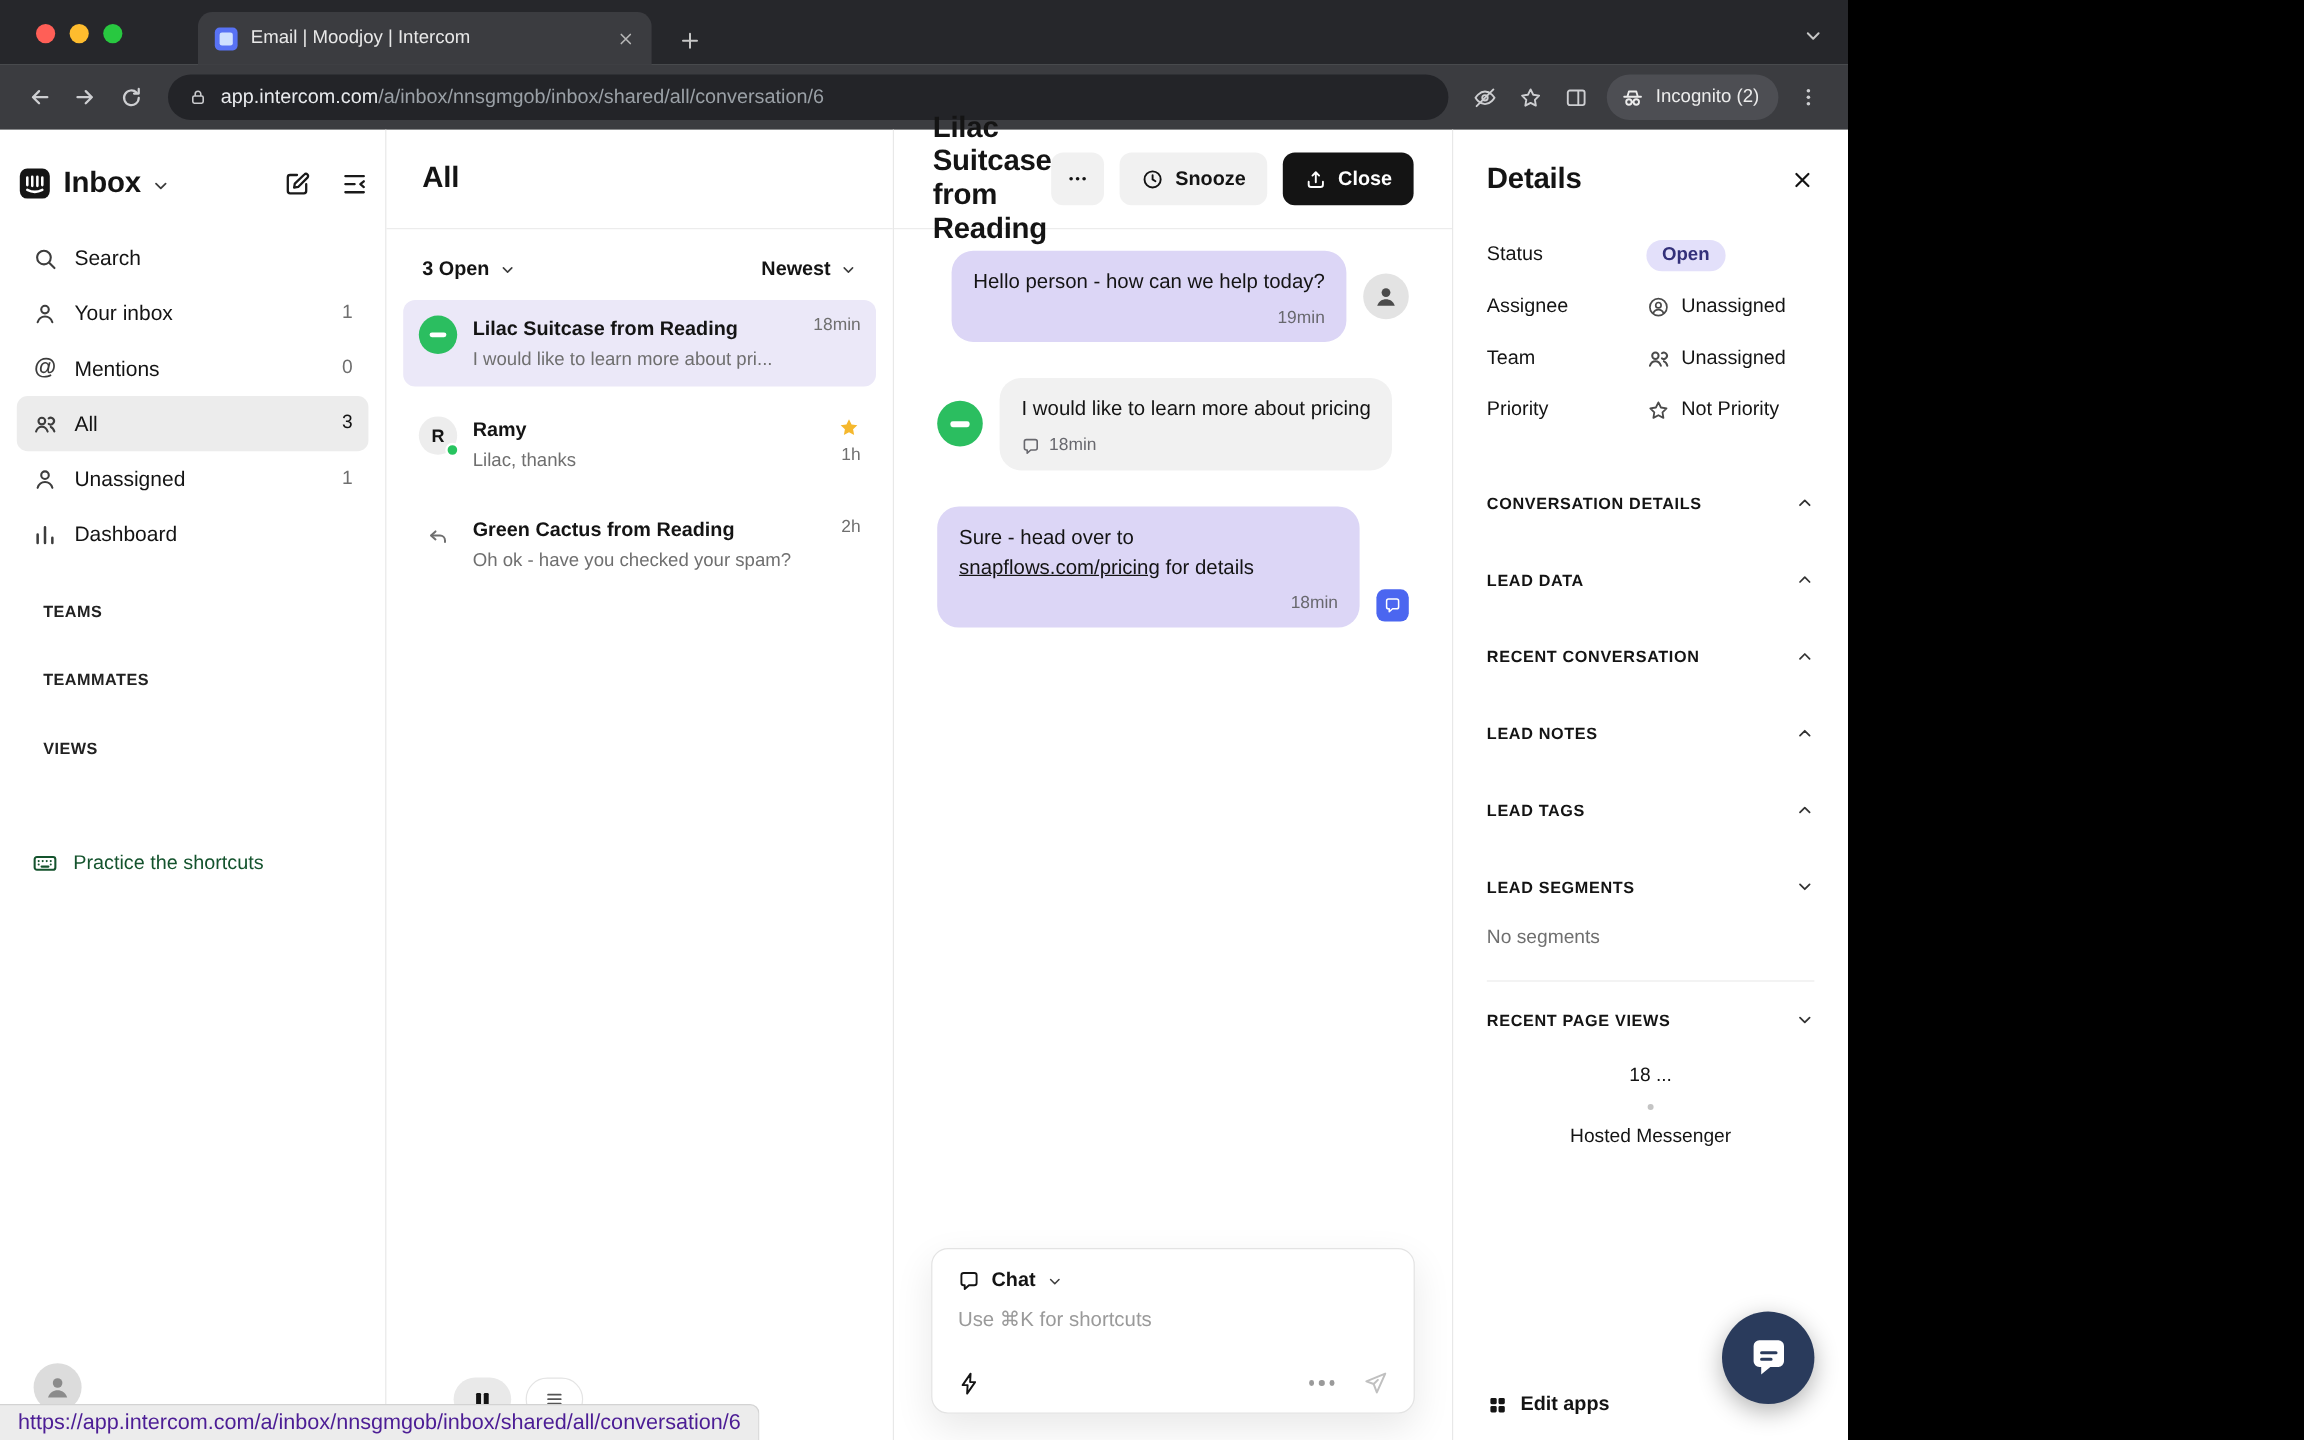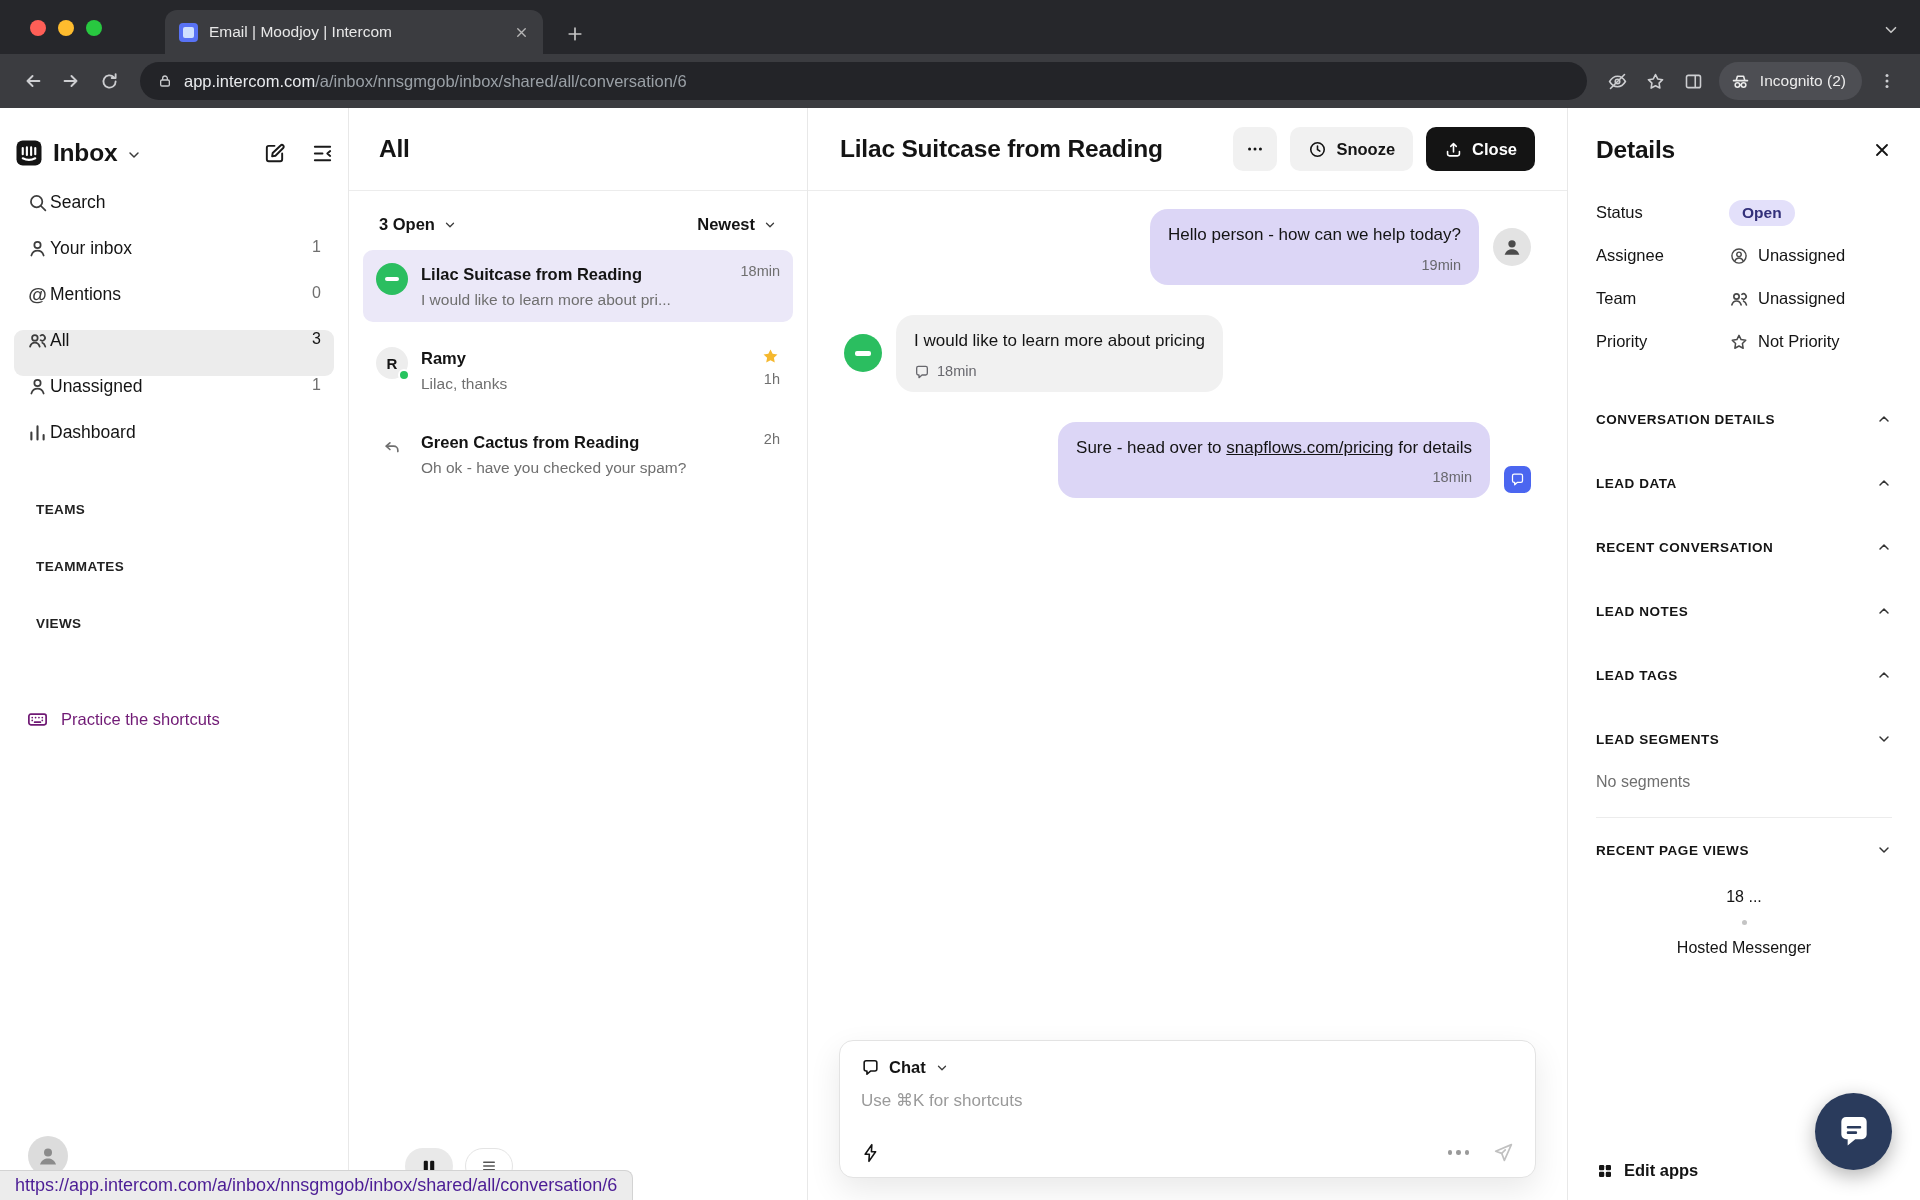--- a/index.html
+++ b/index.html
@@ -1,17 +1,17 @@
 <!DOCTYPE html>
 <html style="--accent-purple: #DCD6F6; --selected-row: #EBE8F8; --status-pill-bg: #E3E0FA; --green-avatar: #2BBE60; --star-gold: #F5B82E; --launcher-bg: #2A3B5C; --messenger-blue: #4B66F0;"><head>
 <meta charset="utf-8">
 <style>
   * { margin:0; padding:0; box-sizing:border-box; }
   body { background:#000; font-family:"Liberation Sans","DejaVu Sans",sans-serif; }
-  .screen { position:relative; width:1920px; height:1200px; background:#fff; overflow:hidden; }
+  .screen { position:relative; width:1540px; height:1200px; background:#fff; overflow:hidden; }
 
   .icn { display:block; flex:none; }
 
   
   .tabstrip { height:54px; background:#26272b; position:relative; }
   .lights { position:absolute; left:30px; top:20px; display:flex; gap:12px; }
   .light { width:16px; height:16px; border-radius:50%; }
   .light.red{background:#ff5f57;} .light.yellow{background:#febc2e;} .light.green{background:#28c840;}
   .tab { position:absolute; left:165px; bottom:0; width:378px; height:44px; background:#3b3c40;
          border-radius:12px 12px 0 0; display:flex; align-items:center; padding:0 14px; gap:11px; }
@@ -37,30 +37,30 @@
   .ruled { border-bottom:1px solid #ececec; }
   .h1 { font-size:24.5px; font-weight:800; color:#141414; letter-spacing:-.2px; }
 
   
   .sidebar { width:349px; border-right:1px solid #e8e8e8; position:relative; padding-top:24px; height:100%; }
   .side-head { display:flex; align-items:center; gap:9px; padding:0 14px; height:42px; }
   .side-head .chev { color:#3c3c3c; margin-top:4px; }
   .side-head .spacer { flex:1; }
   .side-icon-btn { color:#1a1a1a; margin-left:16px; }
   .nav { margin:18px 14px 0; }
-  .nav-item { display:flex; align-items:flex-start; gap:2px; height:46px; padding:0 13px; border-radius:9px;
+  .nav-item { display:flex; align-items:center; gap:14px; height:46px; padding:0 13px; border-radius:9px;
               font-size:17.5px; color:#141414; }
   .nav-item .icn { color:#3d3d3d; }
   .nav-item.active { background:#ececec; }
   .nav-item .count { margin-left:auto; font-size:16px; color:#6f6f6f; }
   .at-glyph { width:21px; text-align:center; font-size:19px; font-weight:600; color:#3d3d3d; }
   .nav-sec { margin:34px 36px 0; font-size:13.5px; font-weight:700; color:#222; letter-spacing:.03em; }
   .nav-sec + .nav-sec { margin-top:42px; }
   .shortcuts { position:absolute; top:600px; left:26px; display:flex; align-items:center; gap:12px;
-               font-size:16.5px; color:#701a75; }
+               font-size:16.5px; color:#14532d; }
   .side-avatar { position:absolute; left:28px; top:1028px; width:40px; height:40px; border-radius:50%;
                  background:#dcdcdc; display:flex; align-items:center; justify-content:center; color:#8b8b8b; }
   .statusbar { position:absolute; left:0; bottom:0; height:30px; background:#ececec;
                border:1px solid #d3d3d3; border-left:none; border-bottom:none; border-top-right-radius:8px;
                display:flex; align-items:center; padding:0 15px; font-size:18px; color:#4c1d95; z-index:60;
                white-space:nowrap; }
 
   
   .convlist { width:459px; border-right:1px solid #e8e8e8; position:relative; display:flex; flex-direction:column; height:100%; }
   .list-controls { display:flex; align-items:center; justify-content:space-between; padding:24px 30px 16px; }

